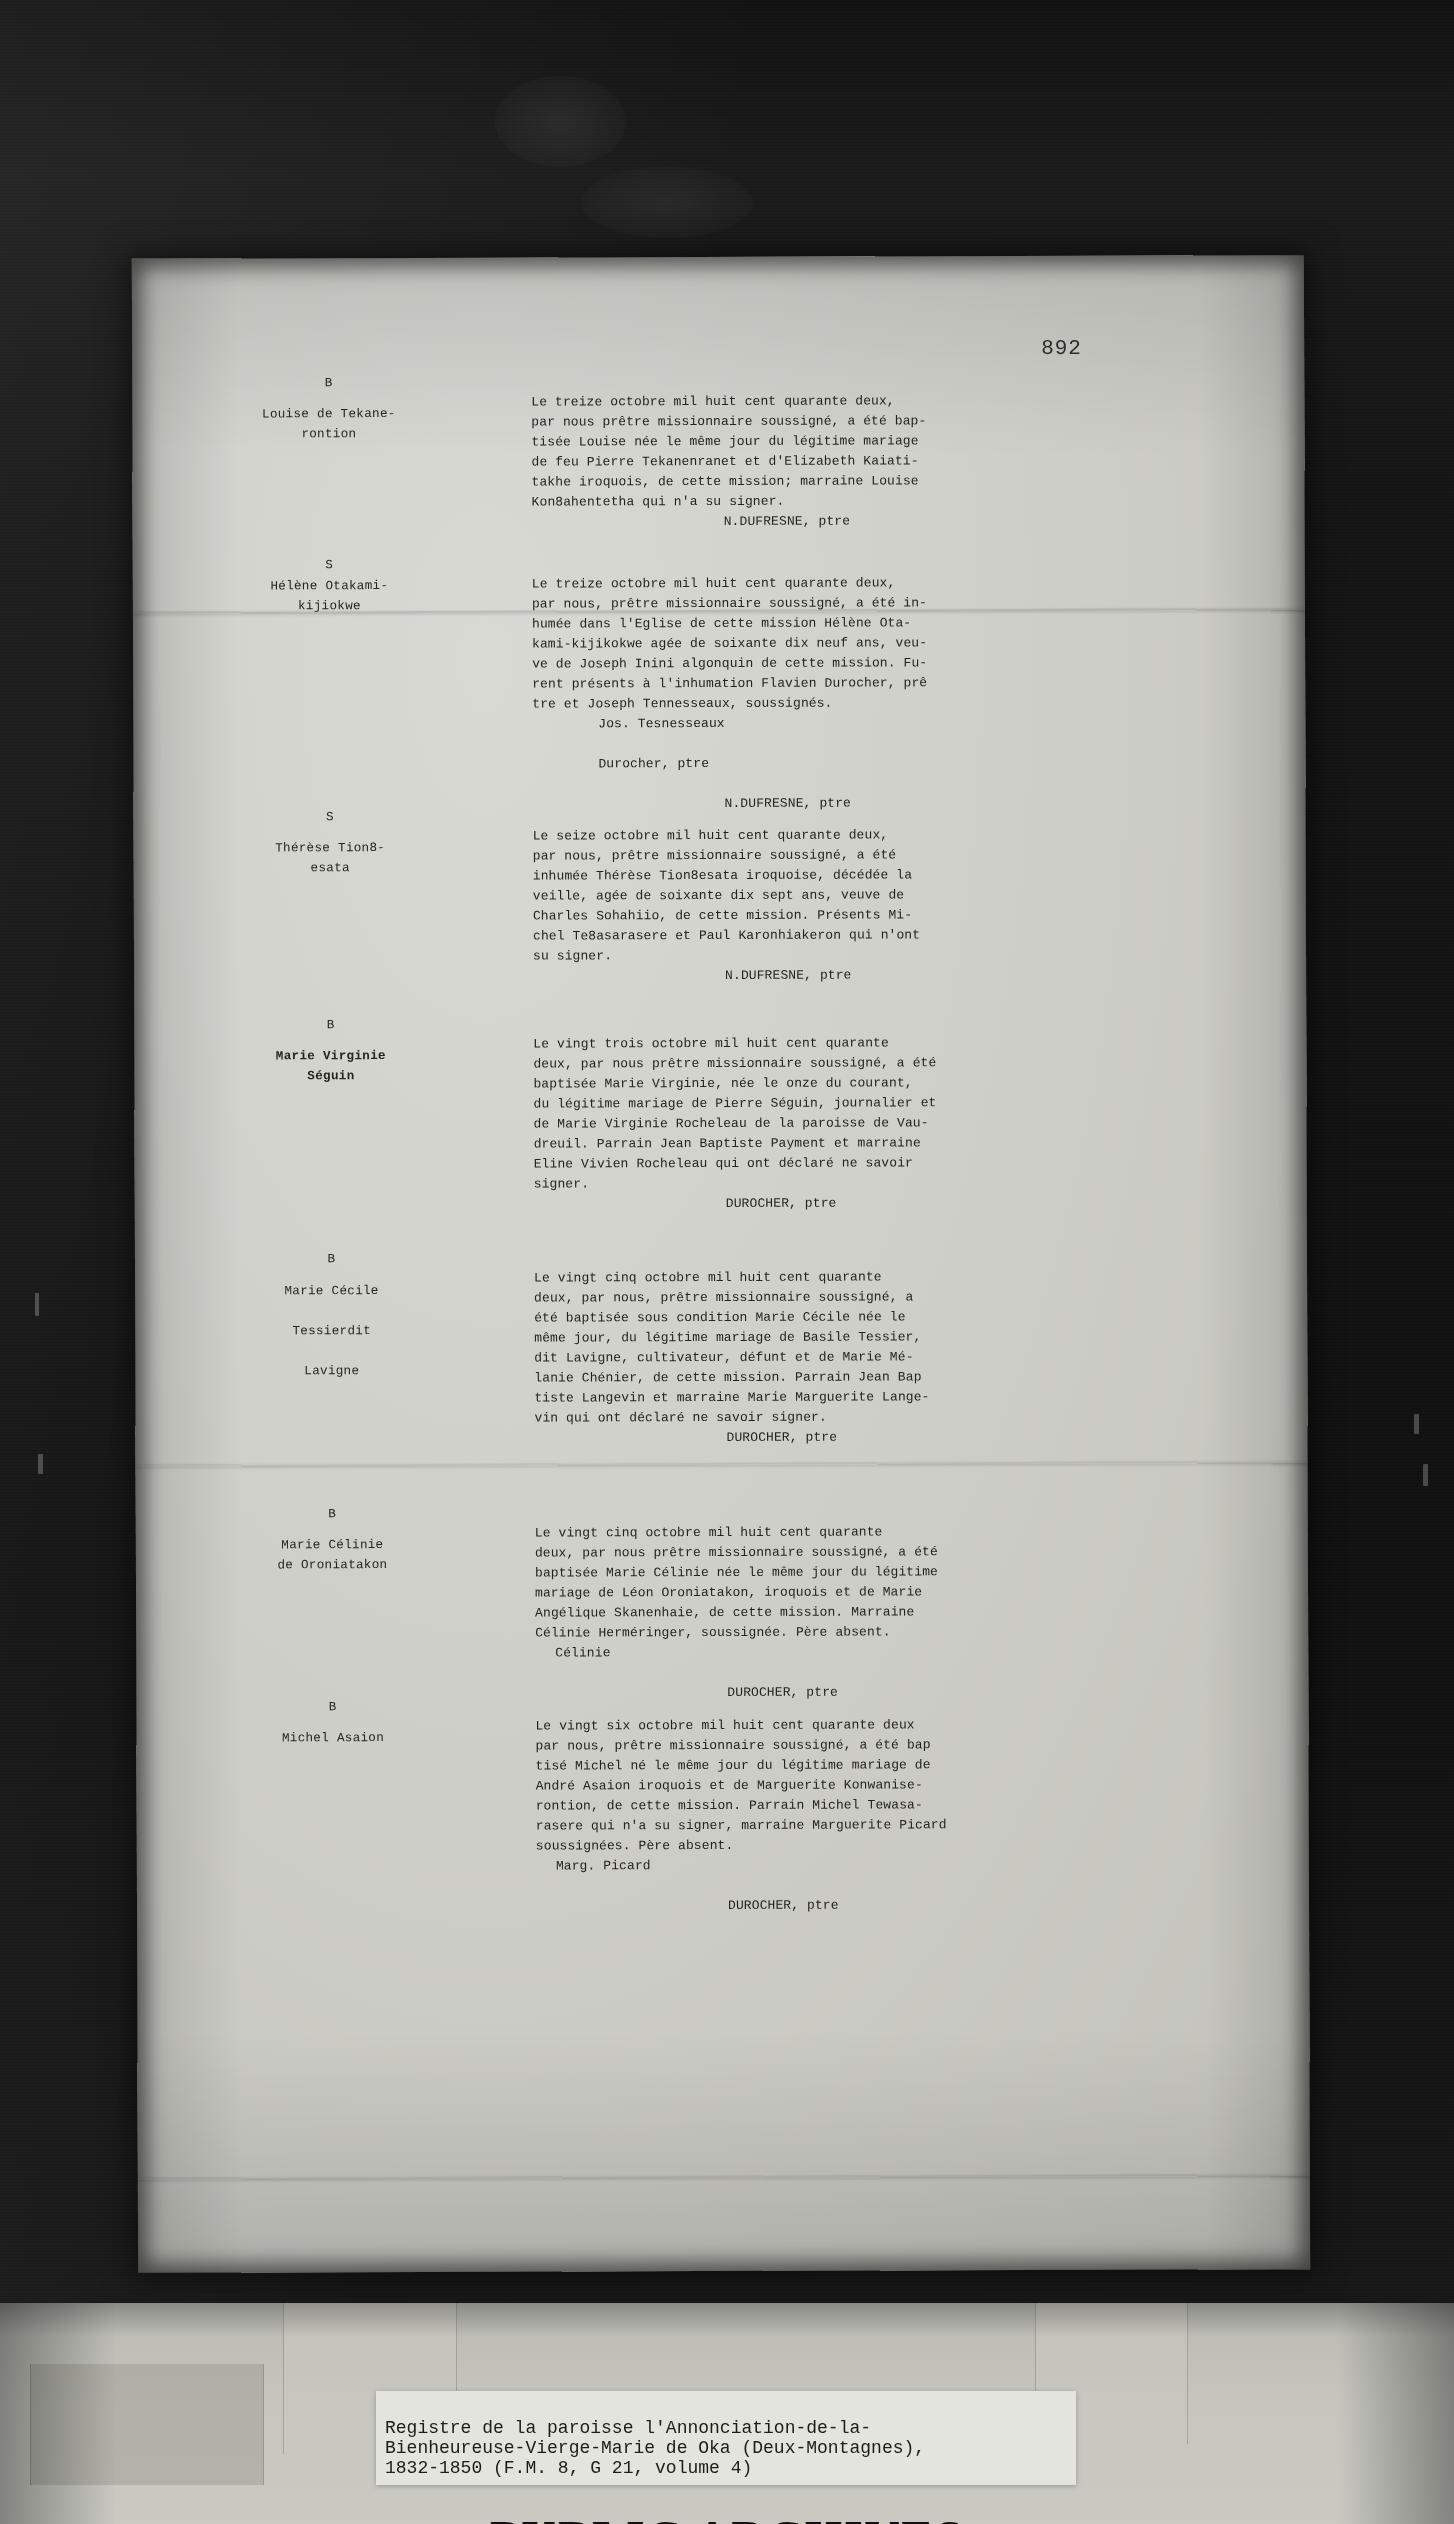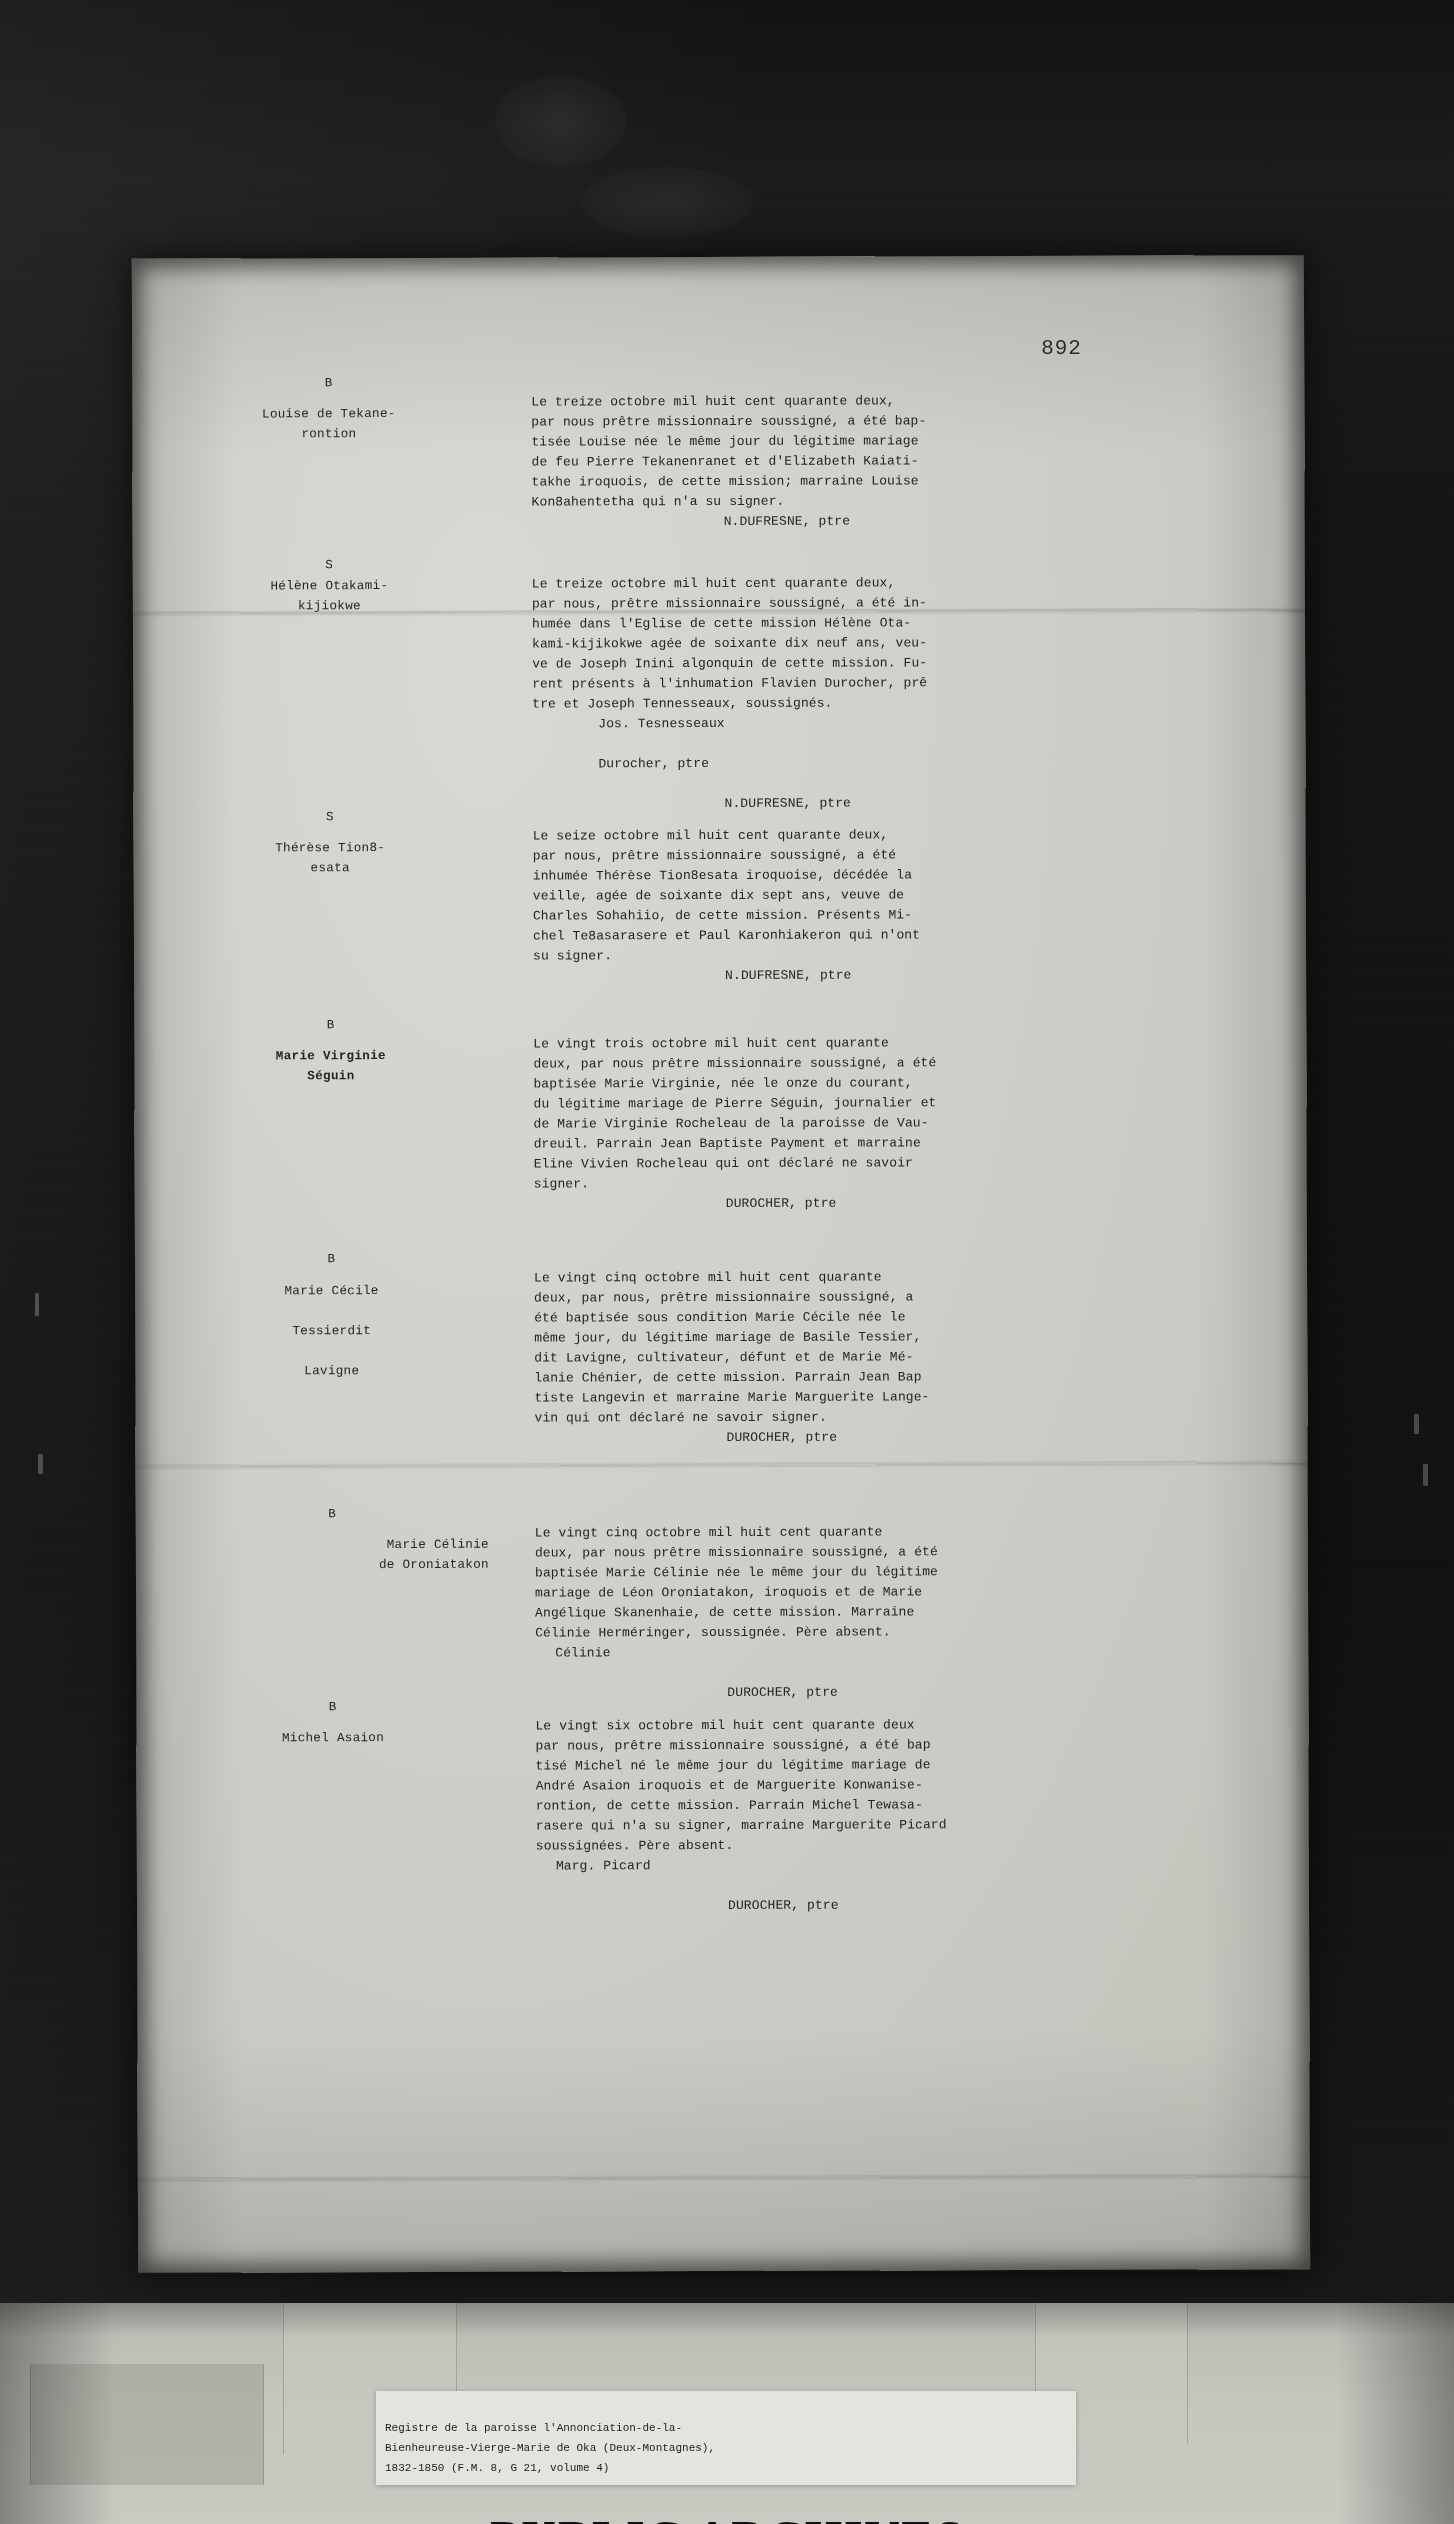--- a/index.html
+++ b/index.html
@@ -155,21 +155,21 @@
   }
   #caption-box {
     position: absolute;
     left: 376px;
     top: 2391px;
     width: 682px;
     padding: 7px 9px;
     background: #e4e4df;
     color: #1d1d18;
     font-family: "Liberation Mono", monospace;
-    font-size: 11px;
+    font-size: 18px;
     line-height: 20px;
     white-space: pre-line;
     box-shadow: 0 1px 5px rgba(0,0,0,0.25);
   }
   #archives-title {
     position: absolute;
     left: 0;
     top: 2510px;
     width: 1454px;
     text-align: center;
@@ -298,21 +298,21 @@
 lanie Chénier, de cette mission.  Parrain Jean Bap
 tiste Langevin et marraine Marie Marguerite Lange-
 vin qui ont déclaré ne savoir signer.</span>
       <span class="sig sig-right">DUROCHER, ptre</span>
     </div>
   </div>
 
   <div class="entry" style="top:1246px;">
     <div class="margin-col">
       <span class="margin-type">B</span>
-      <span class="margin-name" style="margin-top:11px;text-align:right;">Marie Célinie
+      <span class="margin-name" style="margin-top:11px;">Marie Célinie
 de Oroniatakon</span>
     </div>
     <div class="body-col">
       <span>      Le vingt cinq octobre mil huit cent quarante
 deux, par nous prêtre missionnaire soussigné, a été
 baptisée Marie Célinie née le même jour du légitime
 mariage de Léon Oroniatakon, iroquois et de Marie
 Angélique Skanenhaie, de cette mission.  Marraine
 Célinie Herméringer, soussignée.  Père absent.</span>
       <span class="sig sig-left">Célinie</span>

